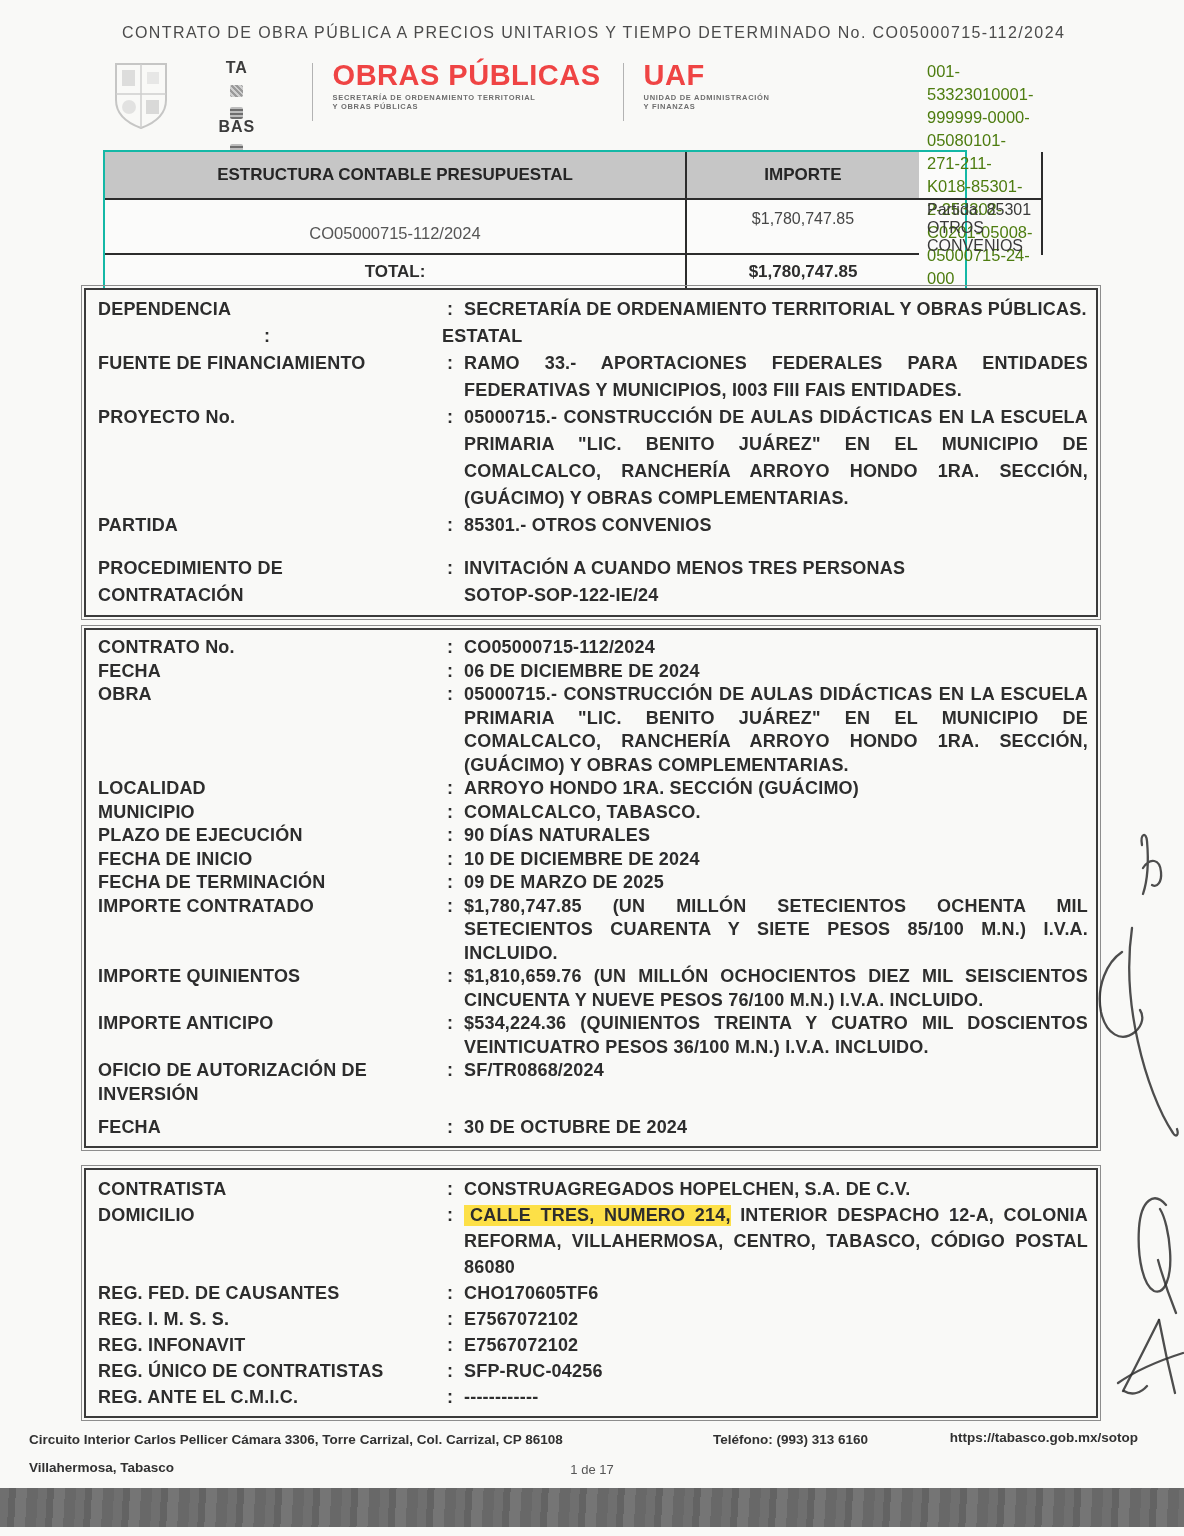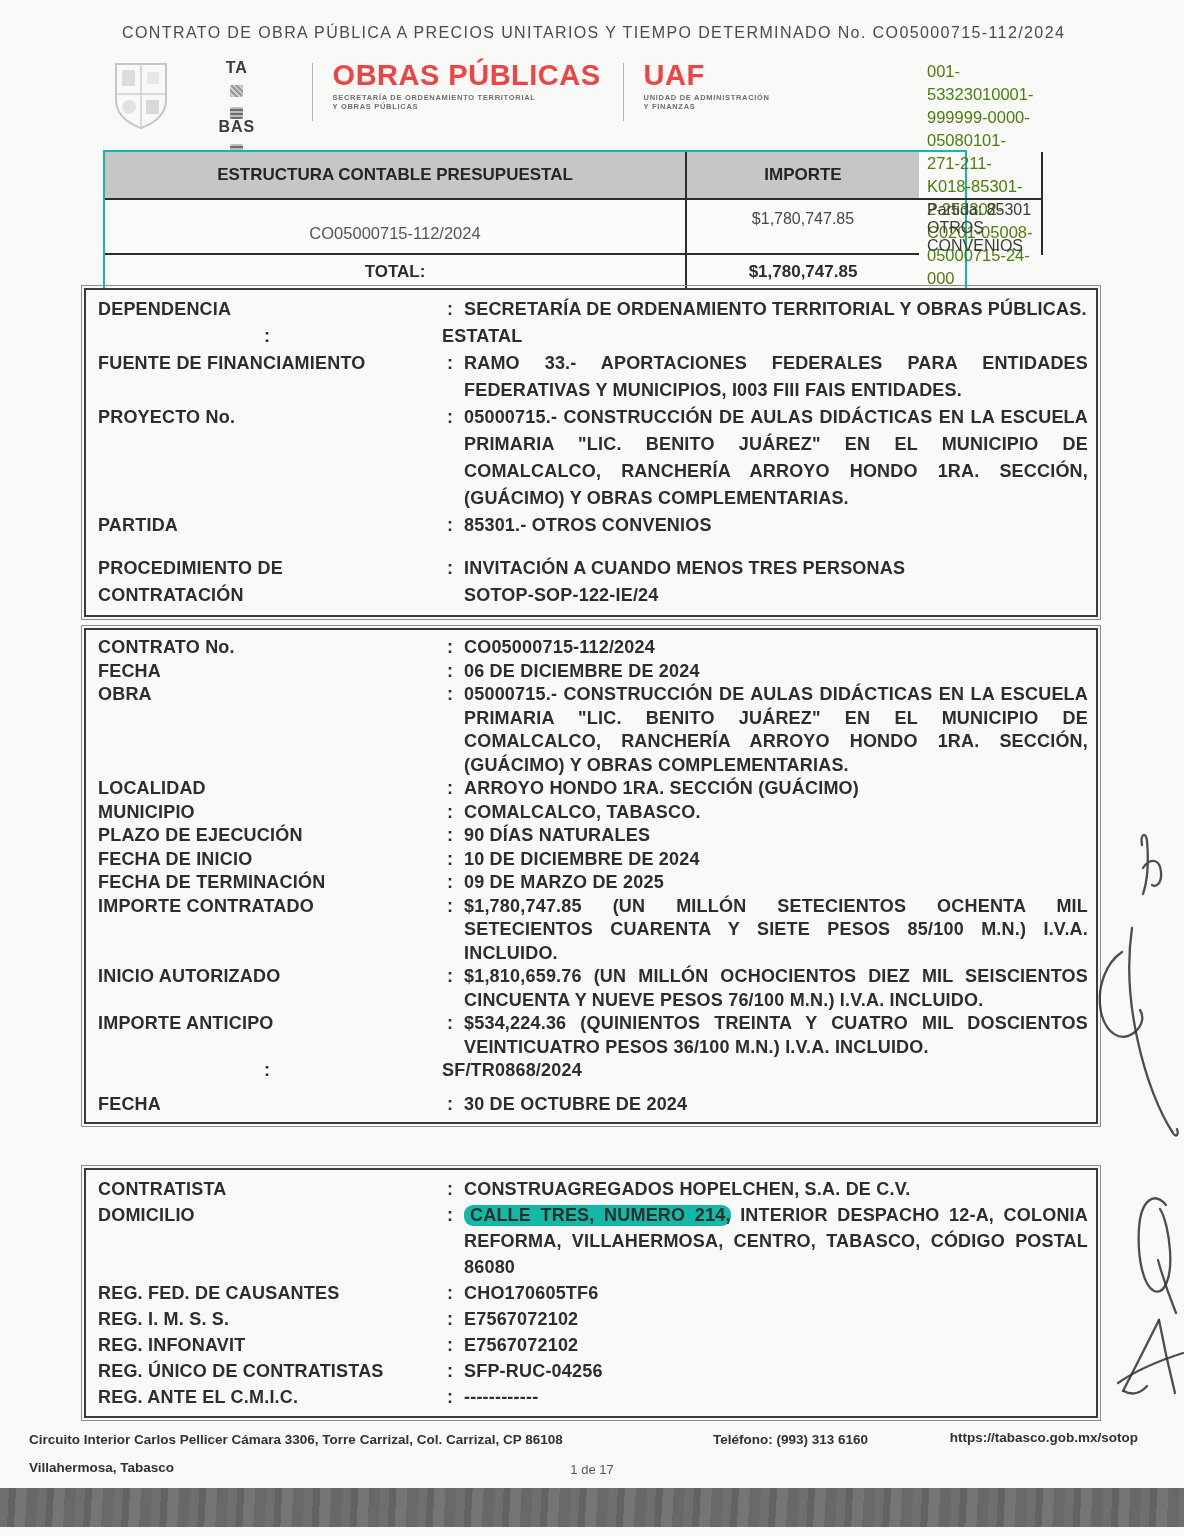--- a/index.html
+++ b/index.html
@@ -45,21 +45,21 @@
     outline:1px solid #8d8d8d;outline-offset:2px;padding:6px 8px 6px 12px;background:#f9f9f7;}
   .box1{top:288px;line-height:27px;}
   .box2{top:628px;line-height:23.5px;}
   .box3{top:1168px;line-height:26px;}
   .row{display:grid;grid-template-columns:338px 16px 1fr;column-gap:6px;}
   .lbl{font-weight:700;font-size:18px;white-space:pre-line;letter-spacing:.2px;}
   .colon{font-weight:700;font-size:18px;text-align:center;}
   .val{font-weight:700;font-size:18px;text-align:justify;white-space:pre-line;letter-spacing:.2px;}
   .gap-top{margin-top:16px;}
   .gap-top-sm{margin-top:10px;}
-  .hl{background:#14b8a6;border-radius:9px;padding:0 0 1px 6px;box-decoration-break:clone;-webkit-box-decoration-break:clone;}
+  .hl{background:#fde047;border-radius:0;padding:0 0 1px 6px;box-decoration-break:clone;-webkit-box-decoration-break:clone;}
 
   
   .ft{position:absolute;font-size:13.5px;font-weight:700;color:#313131;}
   .ft-addr1{left:29px;top:1432px;}
   .ft-addr2{left:29px;top:1460px;}
   .ft-phone{left:713px;top:1432px;}
   .ft-url{right:46px;top:1430px;font-weight:700;}
   .ft-page{left:0;right:0;top:1462px;text-align:center;font-size:13px;font-weight:400;color:#565656;}
 
   
@@ -208,30 +208,32 @@
       <div class="lbl">FECHA DE TERMINACIÓN</div>
       <div class="colon">:</div>
       <div class="val">09 DE MARZO DE 2025</div>
     </div>
     <div class="row">
       <div class="lbl">IMPORTE CONTRATADO</div>
       <div class="colon">:</div>
       <div class="val">$1,780,747.85 (UN MILLÓN SETECIENTOS OCHENTA MIL SETECIENTOS CUARENTA Y SIETE PESOS 85/100 M.N.) I.V.A. INCLUIDO.</div>
     </div>
     <div class="row">
-      <div class="lbl">INICIO AUTORIZADO</div>
+      <div class="lbl">IMPORTE QUINIENTOS</div>
       <div class="colon">:</div>
       <div class="val">$1,810,659.76 (UN MILLÓN OCHOCIENTOS DIEZ MIL SEISCIENTOS CINCUENTA Y NUEVE PESOS 76/100 M.N.) I.V.A. INCLUIDO.</div>
     </div>
     <div class="row">
       <div class="lbl">IMPORTE ANTICIPO</div>
       <div class="colon">:</div>
       <div class="val">$534,224.36 (QUINIENTOS TREINTA Y CUATRO MIL DOSCIENTOS VEINTICUATRO PESOS 36/100 M.N.) I.V.A. INCLUIDO.</div>
     </div>
     <div class="row">
+      <div class="lbl">OFICIO DE AUTORIZACIÓN DE
+INVERSIÓN</div>
       <div class="colon">:</div>
       <div class="val">SF/TR0868/2024</div>
     </div>
     <div class="row gap-top-sm">
       <div class="lbl">FECHA</div>
       <div class="colon">:</div>
       <div class="val">30 DE OCTUBRE DE 2024</div>
     </div>
   </section>
 

